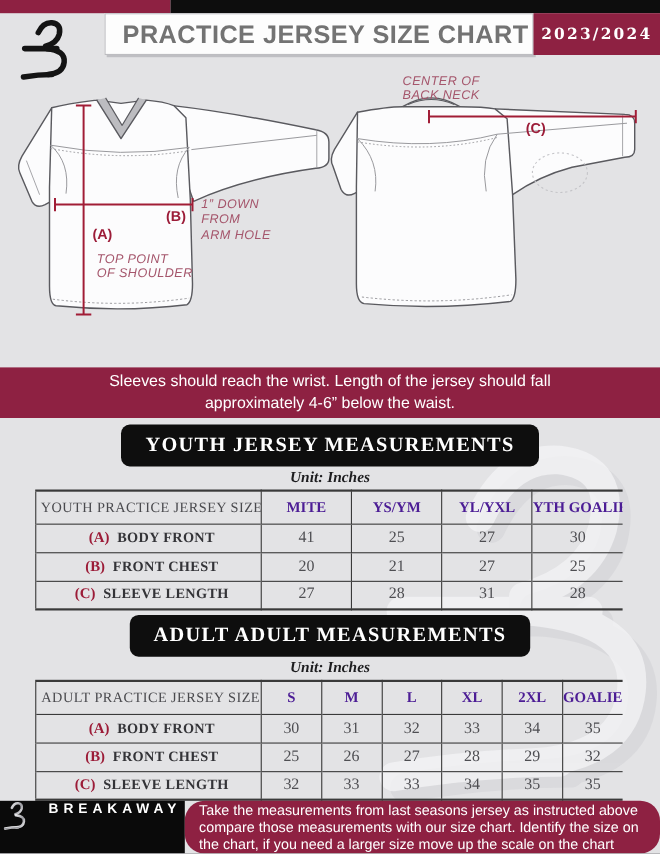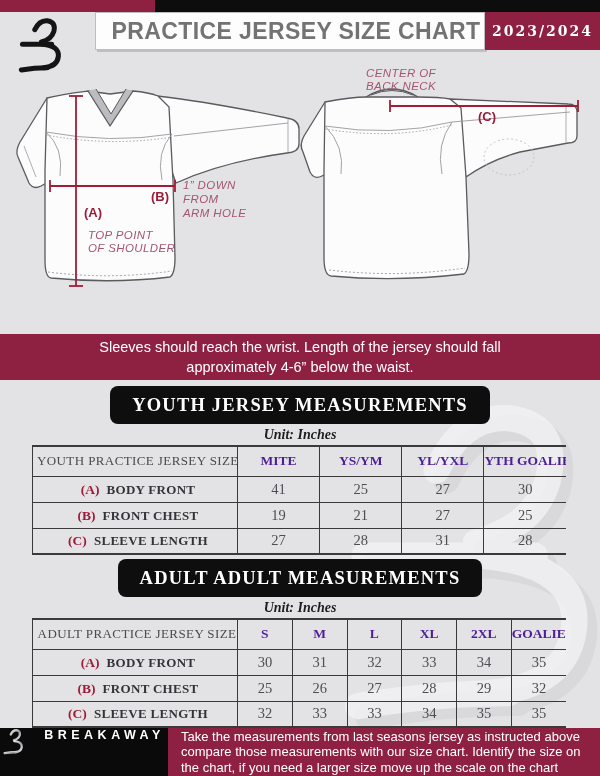--- a/index.html
+++ b/index.html
@@ -73,21 +73,21 @@
   .watermark { position:absolute; right:-72px; top:392px; width:340px; height:360px; z-index:0; pointer-events:none; }
   
   .footer { margin-top:auto; display:flex; height:48px; width:100%; position:relative; z-index:2; }
   .footer-brand {
     width:168px; background:#0a0a0a; display:flex; justify-content:center; gap:15px;
   }
   .footer-brand svg { width:26px; height:29px; }
   .brand-name { color:#fff; font-size:12.5px; font-weight:700; letter-spacing:4.5px; }
   .footer-note {
     flex:1; background:#8e2142; color:#fff; display:flex; align-items:center;
-    font-size:13px; line-height:15.5px; padding:2px 8px 2px 13px;
+    font-size:13px; line-height:15.5px; padding:2px 8px 2px 13px;border-radius:18px;
   }
 </style>
 </head>
 <body>
 
 <div class="page">
 
   <svg width="0" height="0" style="position:absolute" aria-hidden="true">
     <defs>
       <symbol id="mono" viewBox="0 0 100 110">
@@ -229,21 +229,21 @@
         <tbody>
           <tr>
             <td class="label-col"><span class="row-letter">(A)</span><span class="row-label">&nbsp; BODY FRONT</span></td>
             <td>41</td>
             <td>25</td>
             <td>27</td>
             <td>30</td>
           </tr>
           <tr>
             <td class="label-col"><span class="row-letter">(B)</span><span class="row-label">&nbsp; FRONT CHEST</span></td>
-            <td>19</td>
+            <td>20</td>
             <td>21</td>
             <td>27</td>
             <td>25</td>
           </tr>
           <tr>
             <td class="label-col"><span class="row-letter">(C)</span><span class="row-label">&nbsp; SLEEVE LENGTH</span></td>
             <td>27</td>
             <td>28</td>
             <td>31</td>
             <td>28</td>

